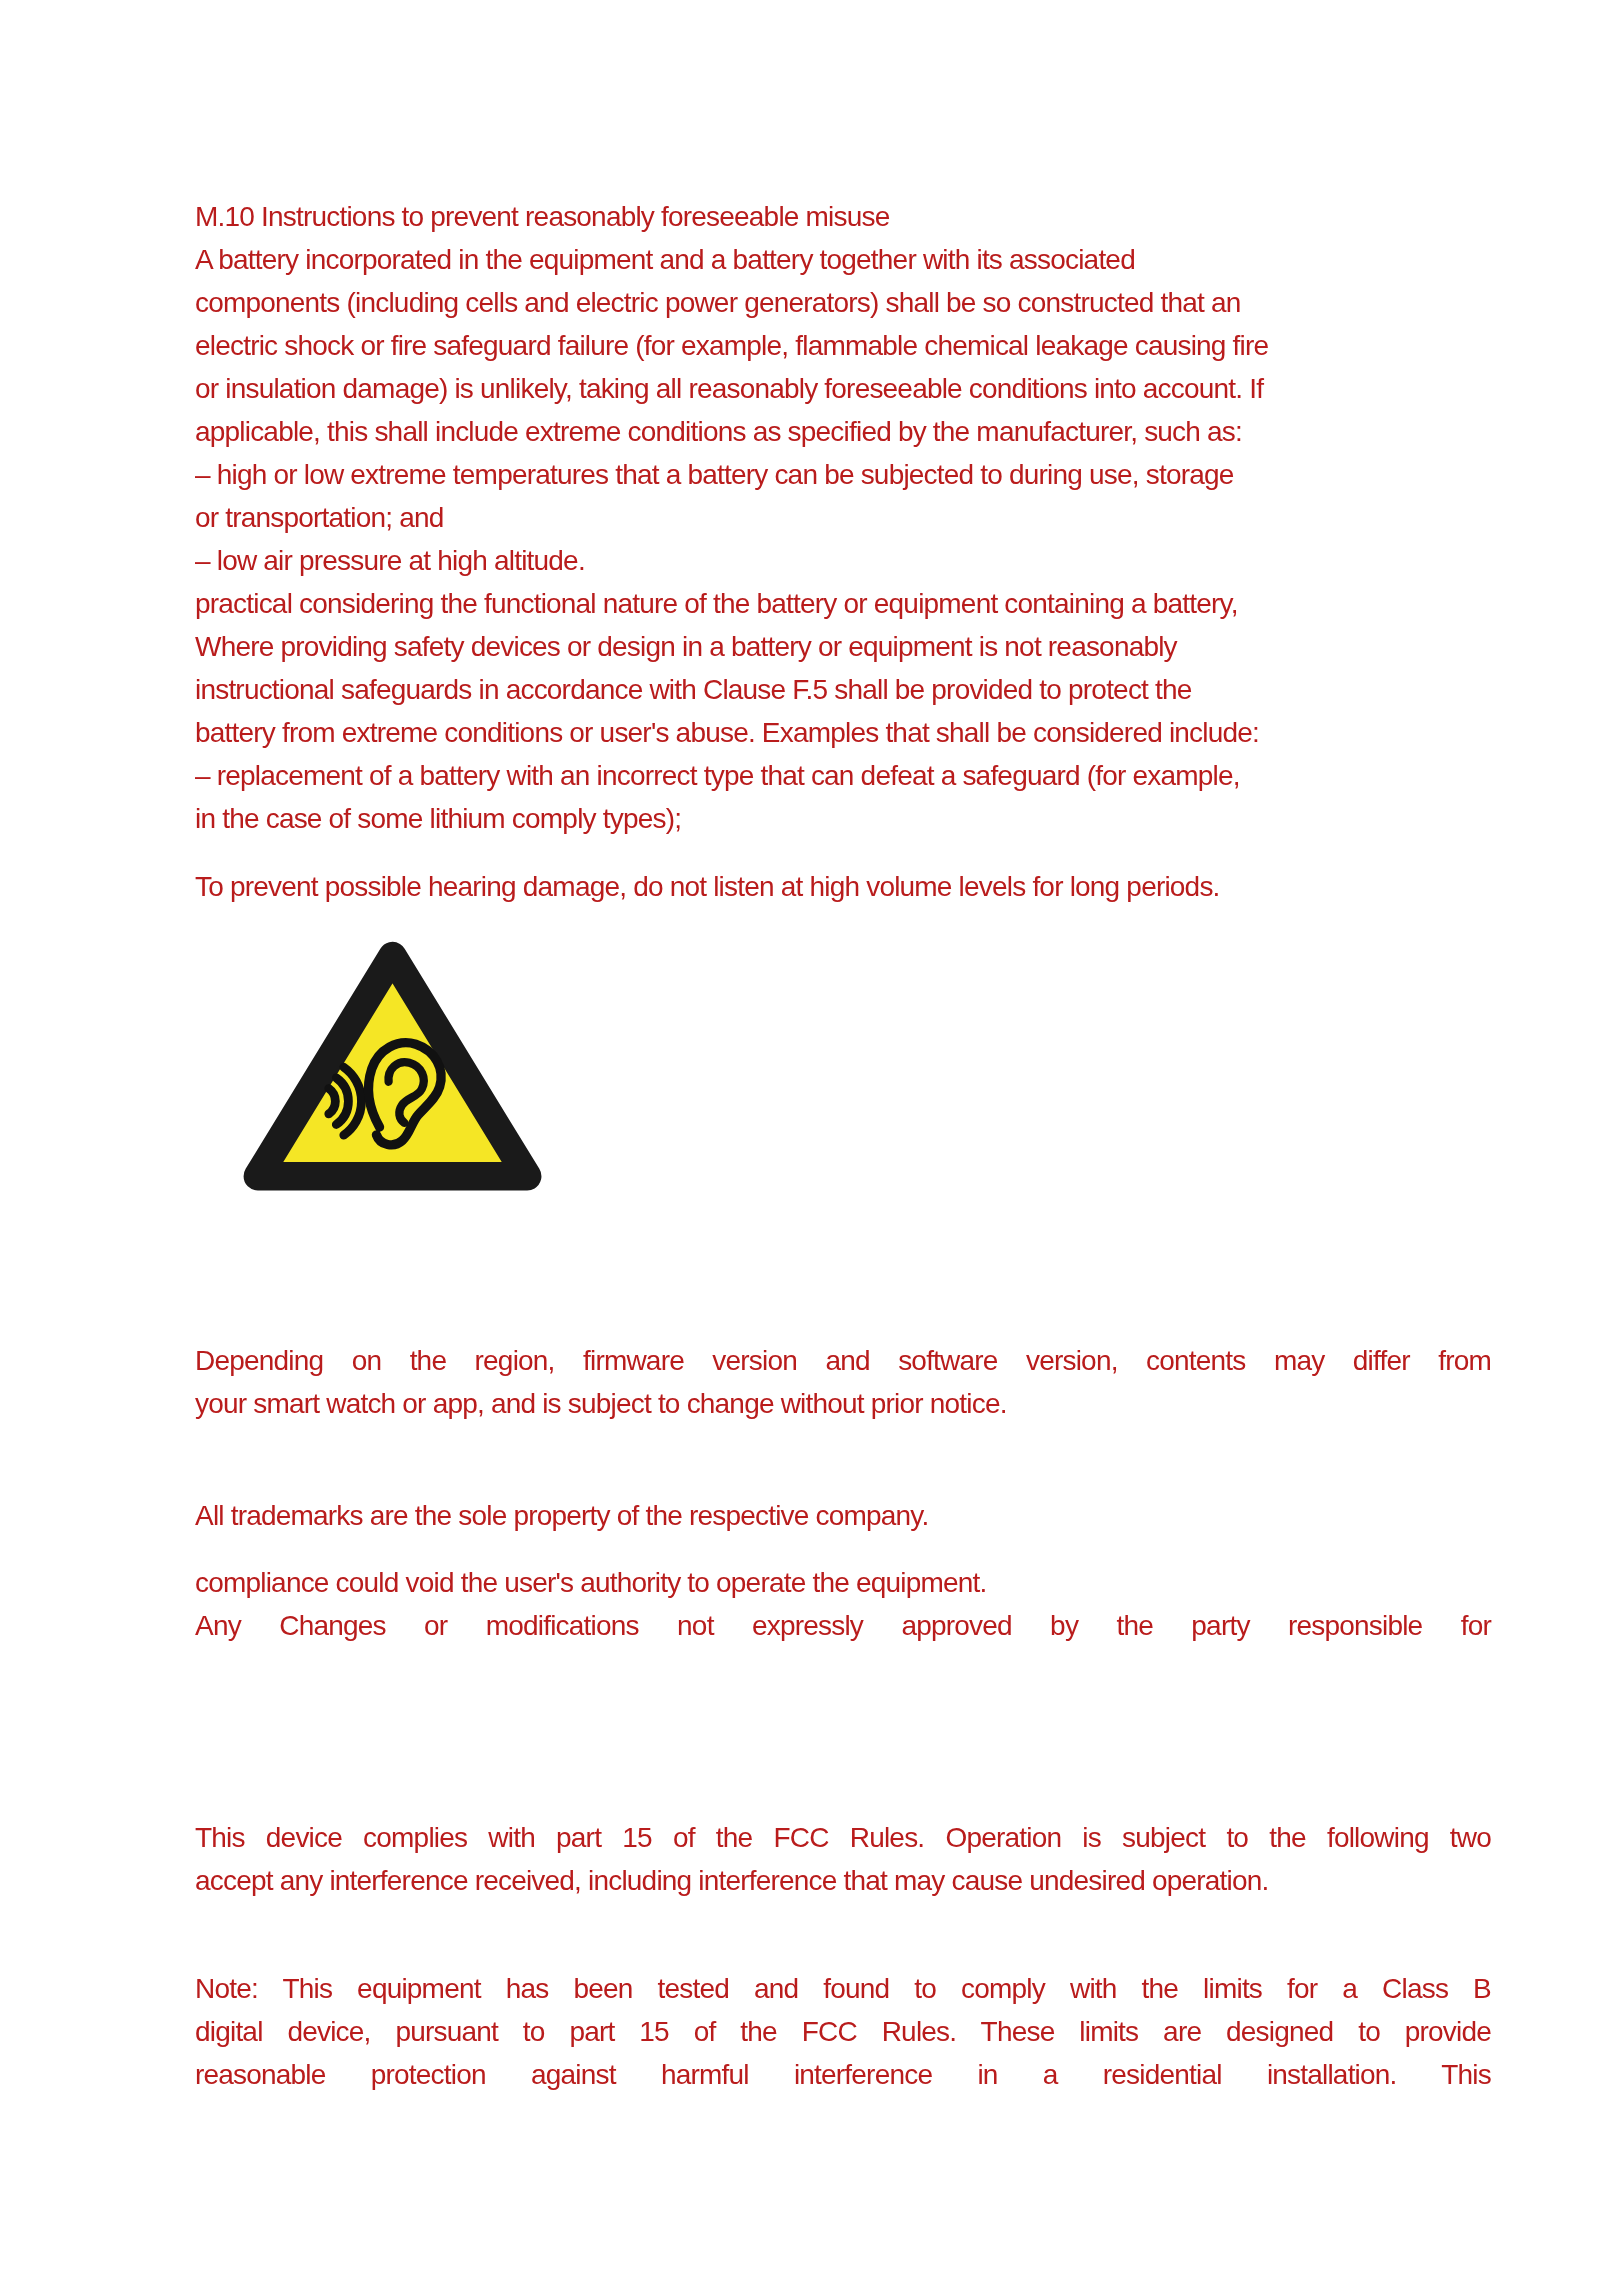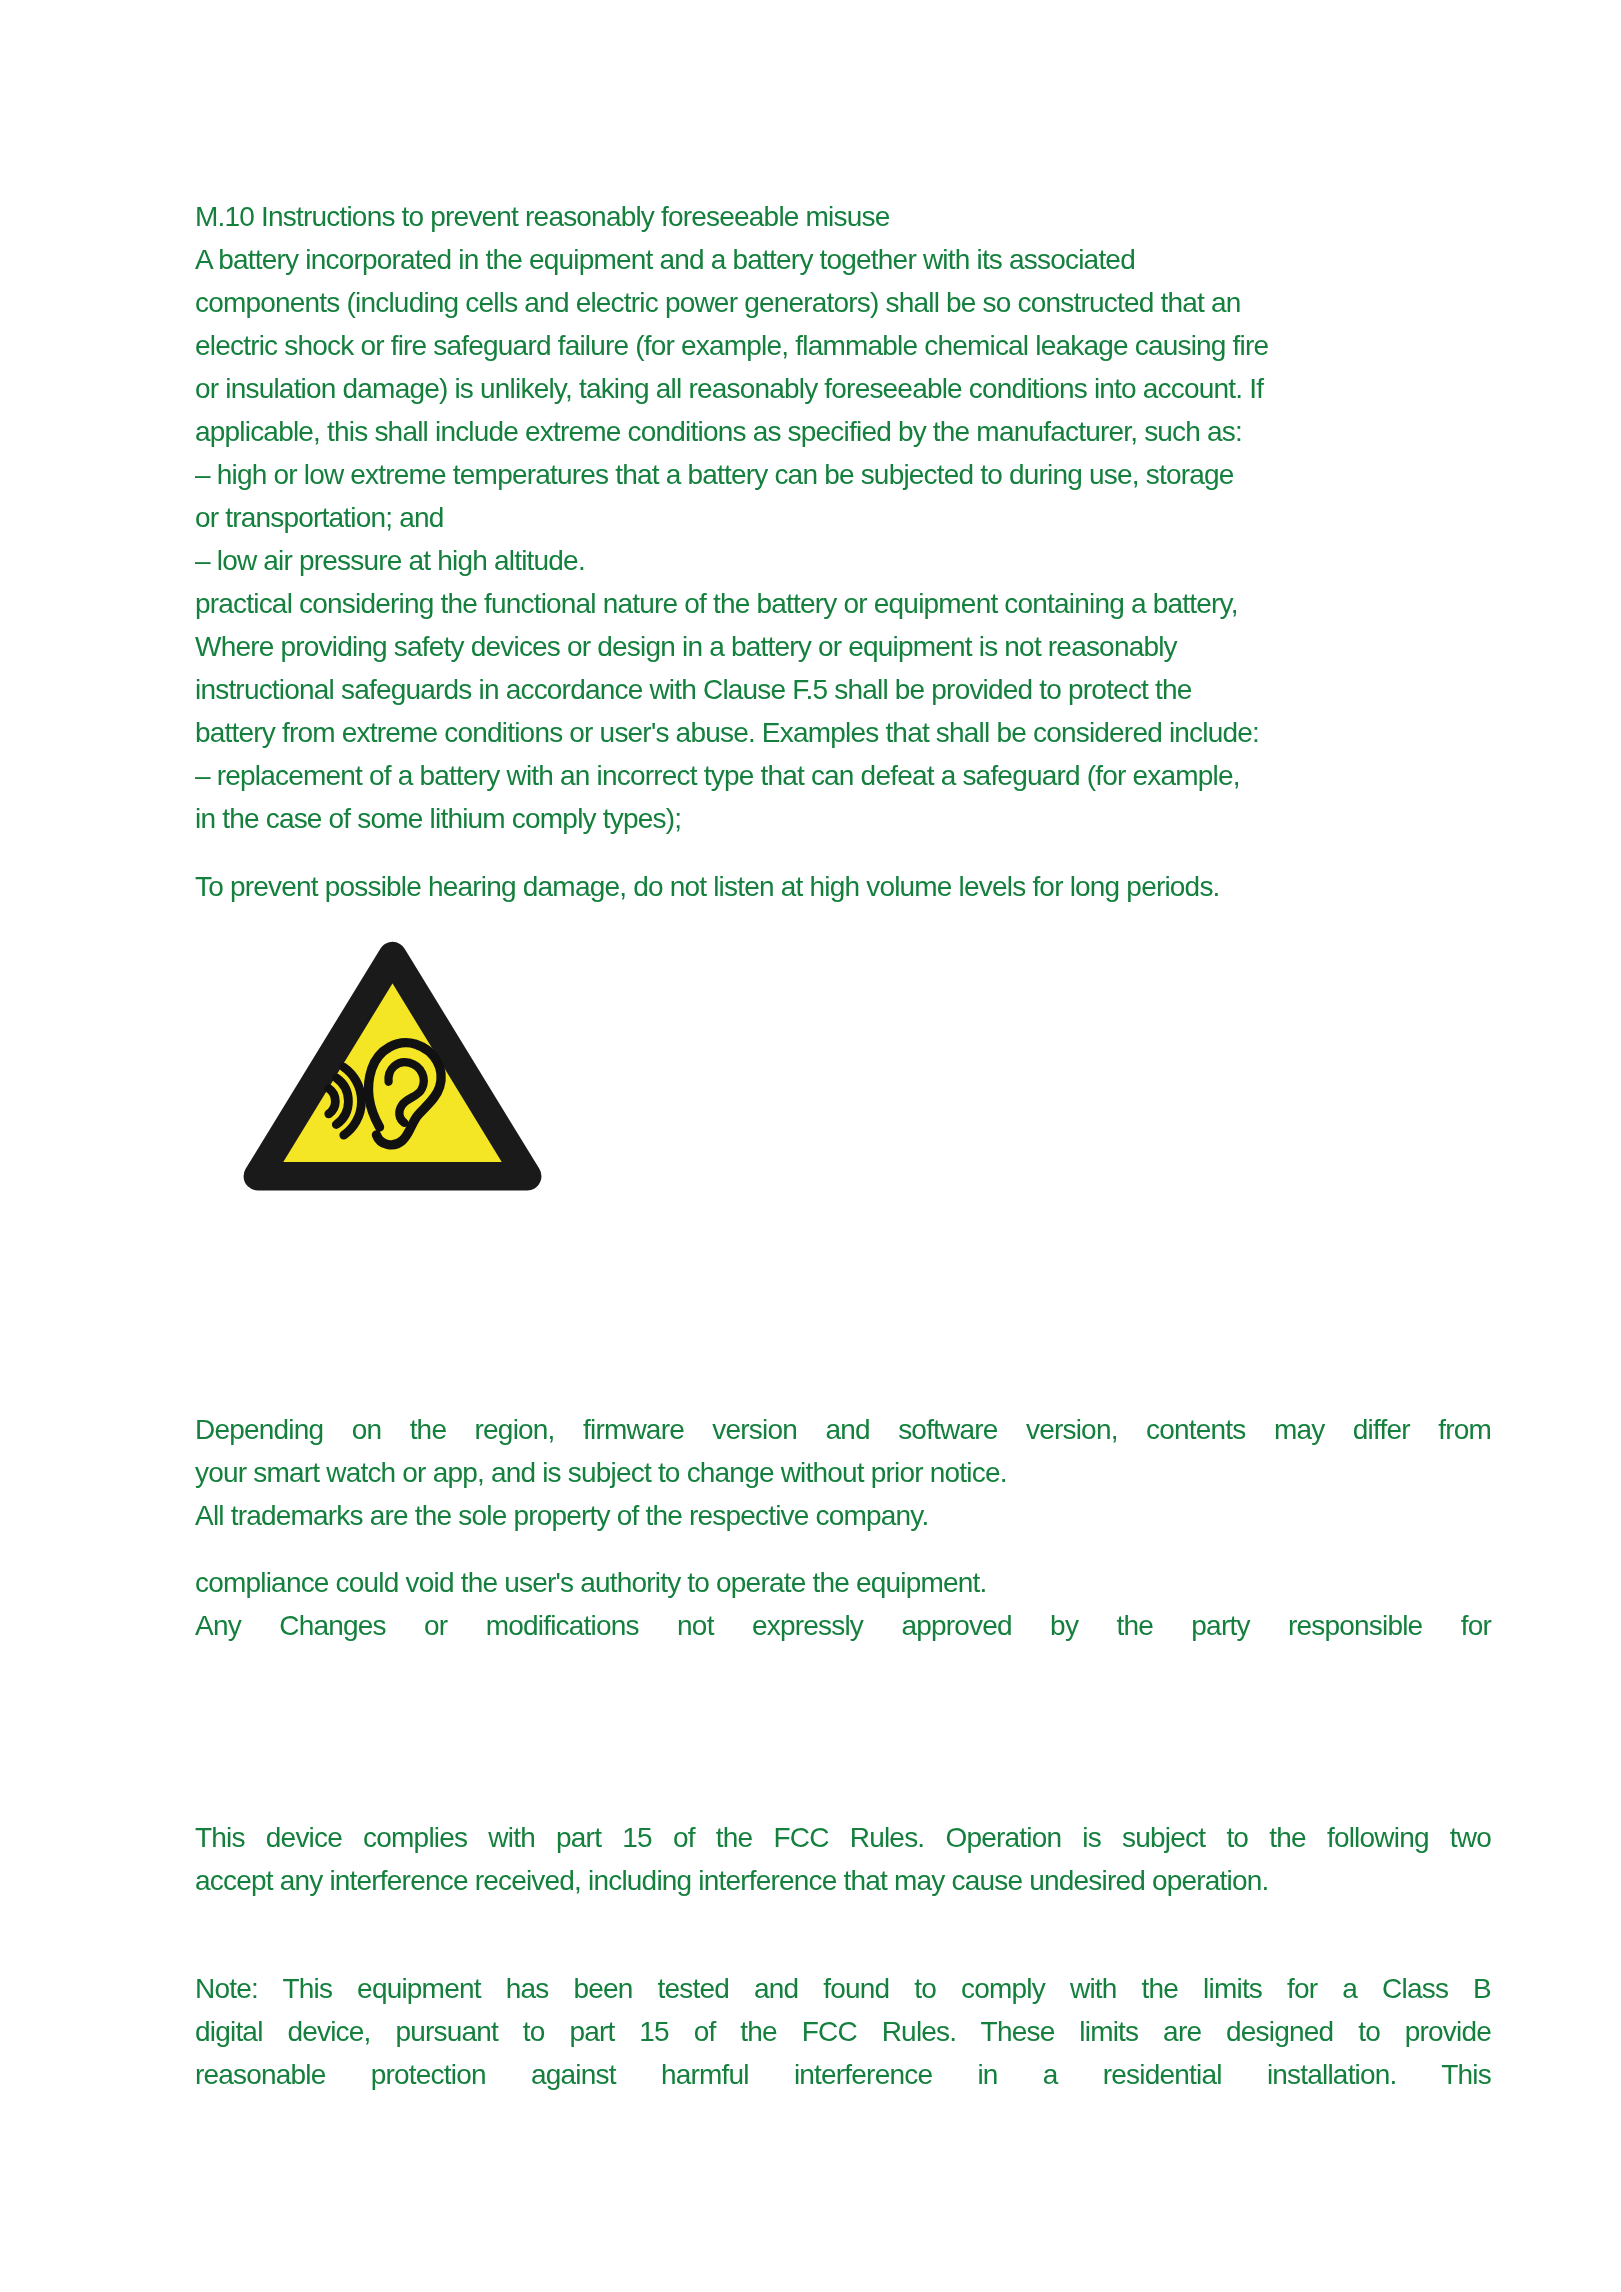--- a/index.html
+++ b/index.html
@@ -6,42 +6,42 @@
   body {
     font-family: "Liberation Sans", sans-serif;
     background: #ffffff;
   }
   .page {
     position: relative;
     width: 1621px;
     height: 2293px;
     background: #ffffff;
     overflow: hidden;
-    color: #15803d;
+    color: #b91c1c;
     font-size: 28px;
     letter-spacing: -0.8px;
   }
   .para {
     position: absolute;
     left: 195px;
     width: 1296px;
   }
   .line {
     line-height: 43px;
     white-space: nowrap;
   }
   .line.stretch {
     white-space: normal;
     text-align: justify;
     text-align-last: justify;
   }
   
   #p-m10           { top: 195px; }
   #p-hearing       { top: 865px; }
-  #p-region        { top: 1408px; }
+  #p-region        { top: 1339px; }
   #p-trademark     { top: 1494px; }
   #p-modifications { top: 1561px; }
   #p-fcc           { top: 1816px; }
   #p-note          { top: 1946px; margin-top: 21px; }
   .warning-icon {
     position: absolute;
     left: 242px;
     top: 938px;
     width: 301px;
     height: 259px;

